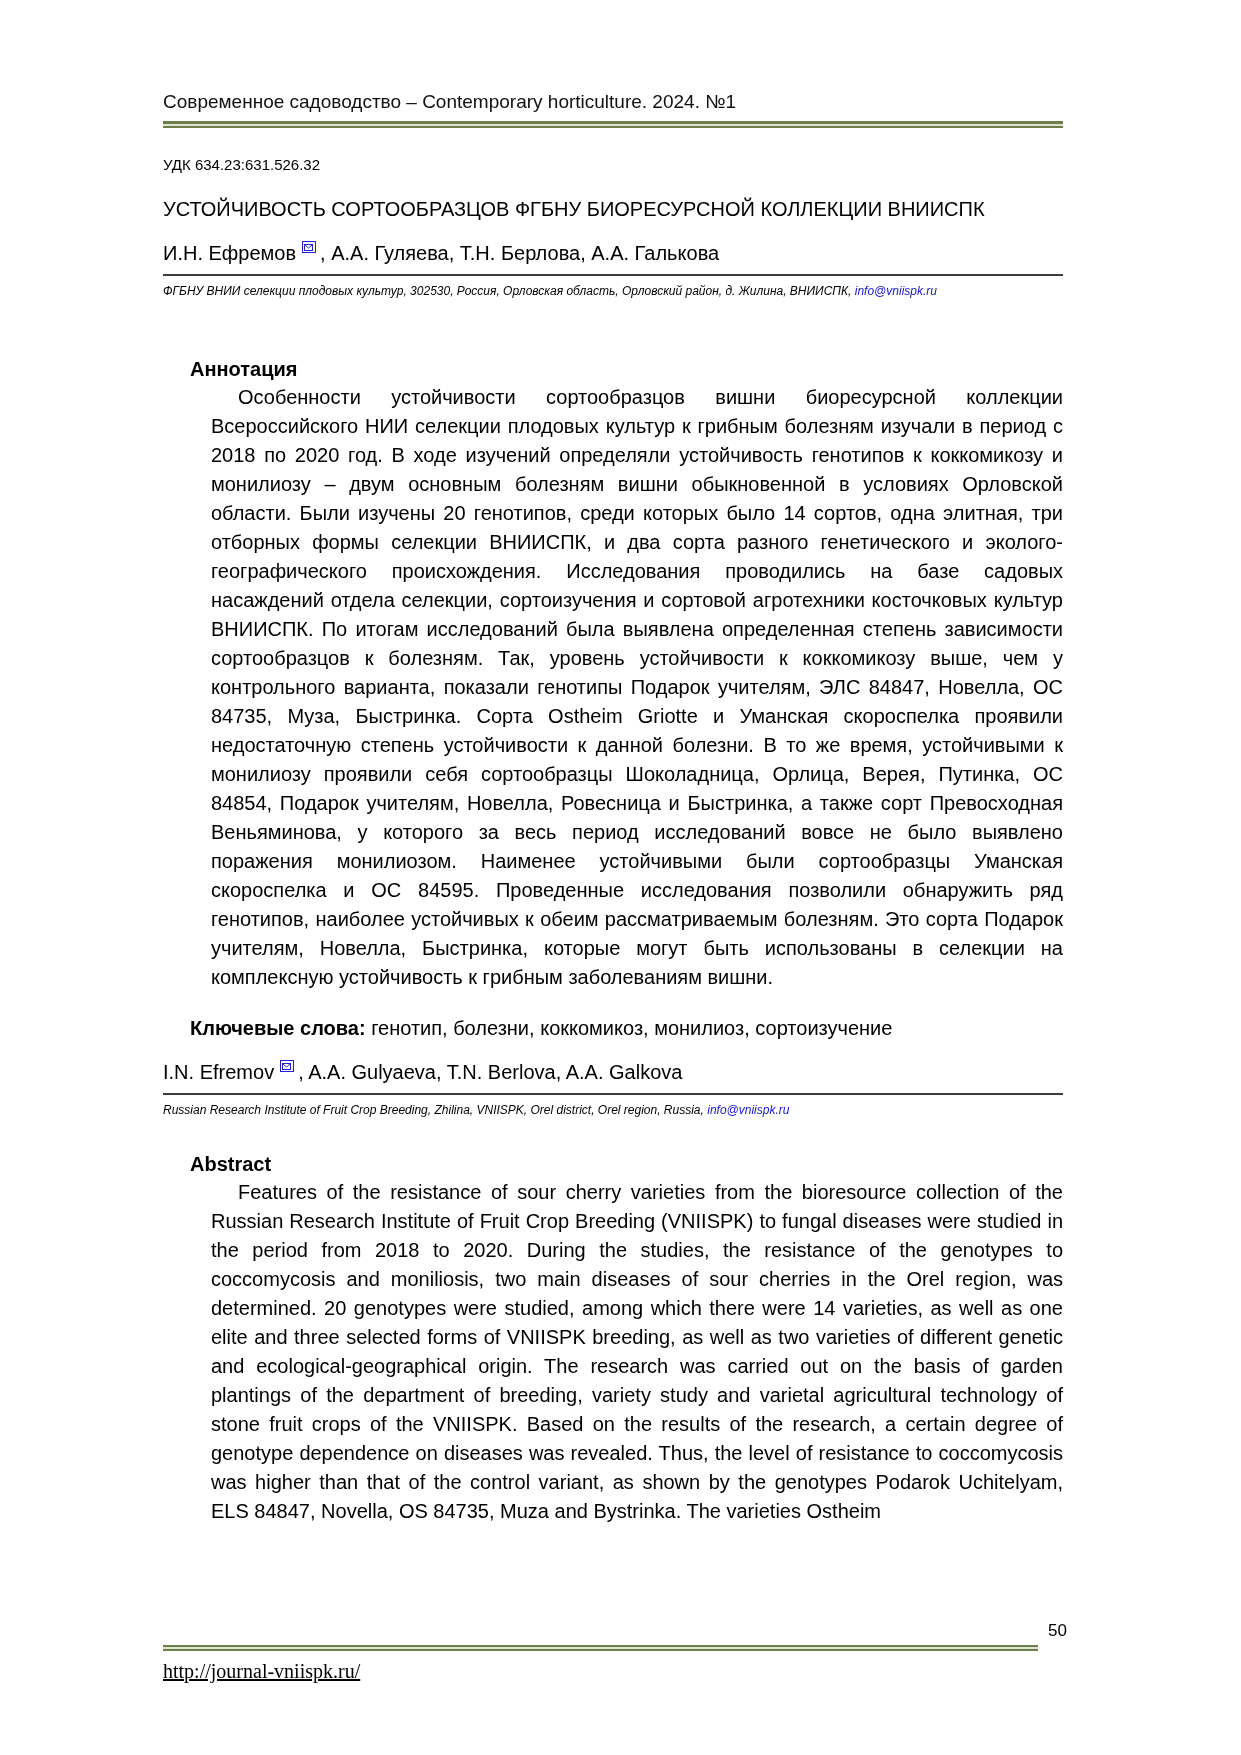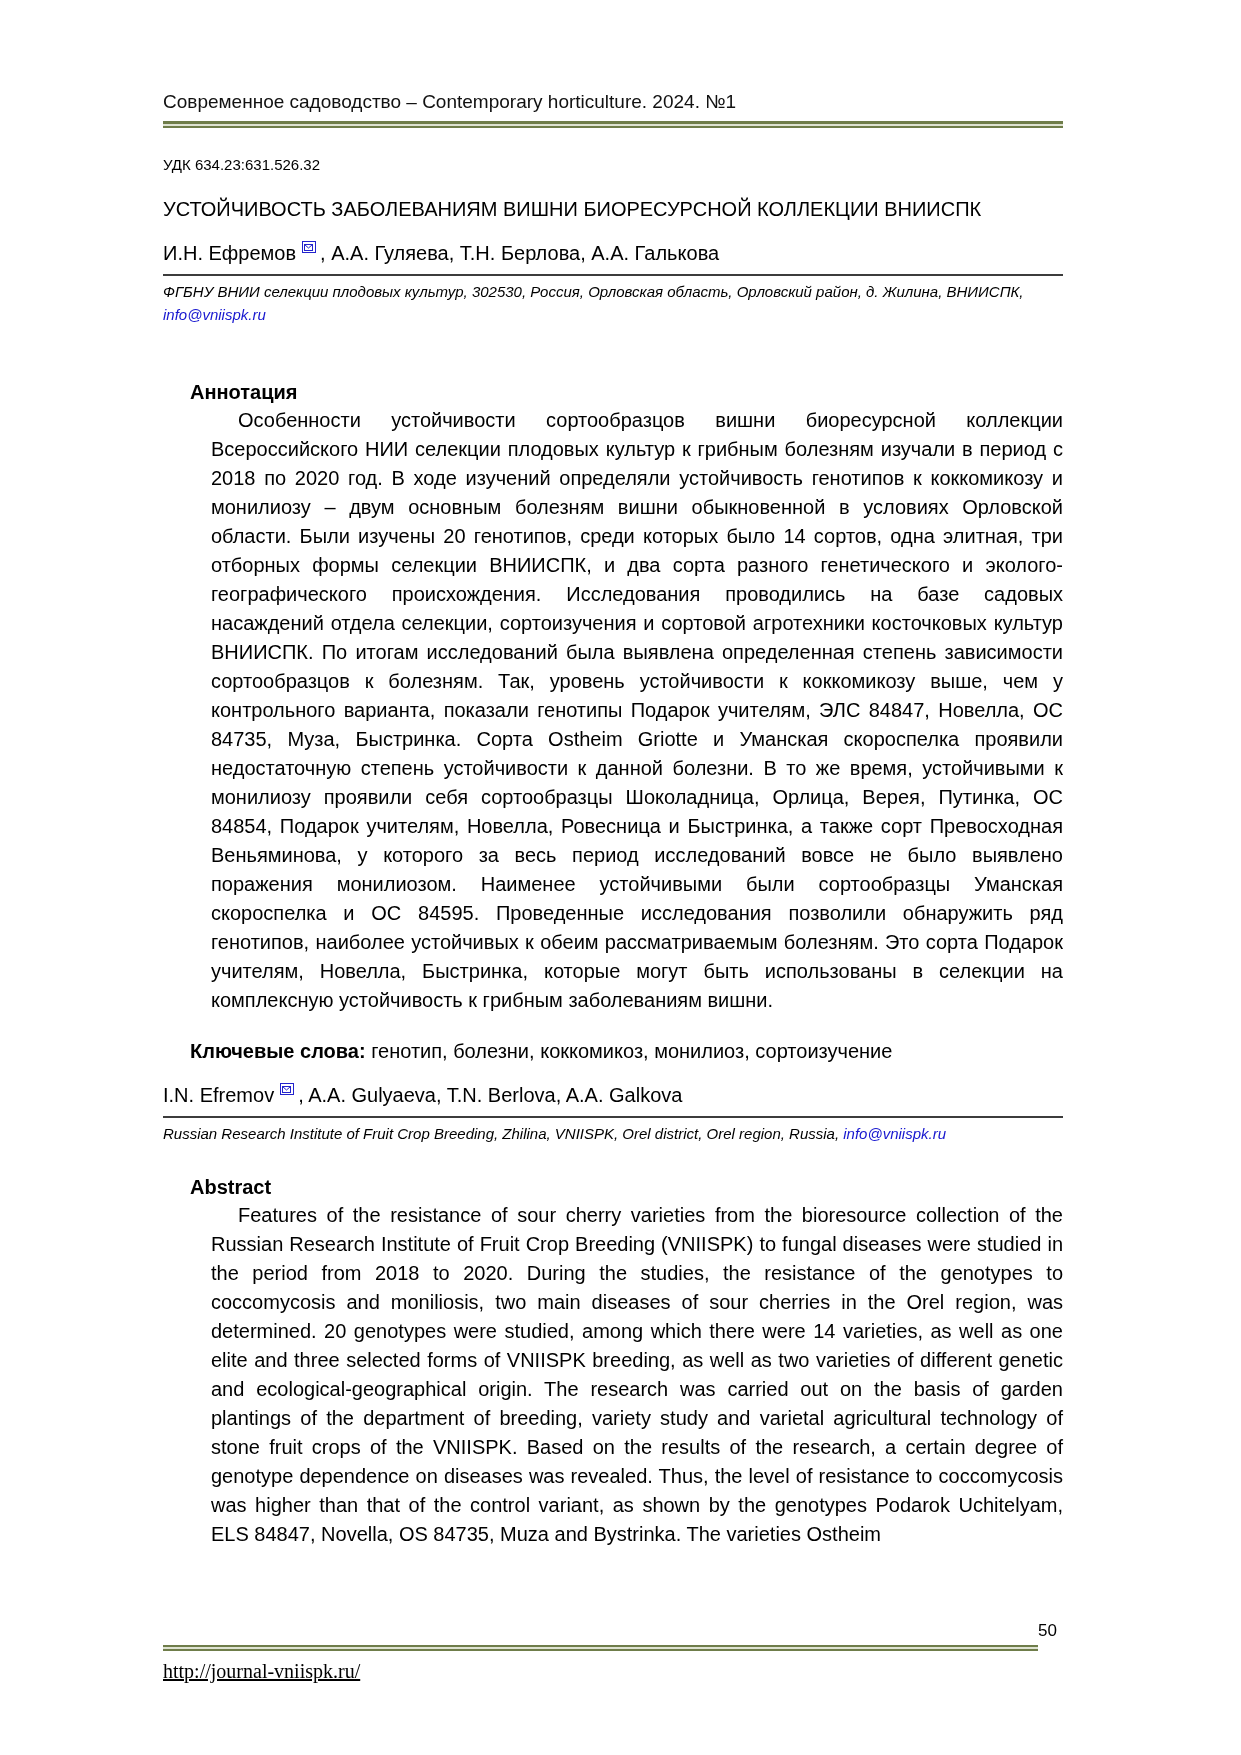--- a/index.html
+++ b/index.html
@@ -53,21 +53,21 @@
     display: inline-block;
     position: relative;
     top: -7px;
     margin: 0 4px 0 6px;
     line-height: 0;
   }
   .affil {
     margin-top: 8px;
     border-top: 2px solid #3c3c3c;
     padding-top: 4px;
-    font-size: 15px;
+    font-size: 12px;
     line-height: 23px;
     font-style: italic;
   }
   .email-link {
     color: #1717cf;
     font-style: italic;
     text-decoration: none;
   }
   
   .abs-heading {
@@ -95,21 +95,21 @@
   .kw-label { font-weight: bold; }
   .title-en {
     margin-top: 26px;
     font-size: 20px;
     line-height: 30px;
   }
   
   .page-num {
     position: absolute;
     top: 1620px;
-    right: 184px;
+    right: 174px;
     font-size: 17px;
     line-height: 22px;
   }
   .footer-rule {
     position: absolute;
     top: 1645px;
     left: 163px;
     width: 875px;
     height: 2px;
     background: #dfe3d2;
@@ -131,21 +131,21 @@
 
 <div class="sheet">
   <div class="content">
 
     <div class="journal-header">Современное садоводство – Contemporary horticulture. 2024. №1</div>
     <div class="dbl-rule"></div>
 
     <div class="udc">УДК 634.23:631.526.32</div>
 
     <div class="title-ru">
-      <div>УСТОЙЧИВОСТЬ ЗАБОЛЕВАНИЯМ ВИШНИ БИОРЕСУРСНОЙ КОЛЛЕКЦИИ ВНИИСПК</div>
+      <div>УСТОЙЧИВОСТЬ СОРТООБРАЗЦОВ ФГБНУ БИОРЕСУРСНОЙ КОЛЛЕКЦИИ ВНИИСПК</div>
     </div>
 
     <div class="authors">
       <span>И.Н. Ефремов</span><span class="env-box"><svg width="14" height="12" viewBox="0 0 14 12">
             <rect x="0.5" y="0.5" width="13" height="11" fill="#ffffff" stroke="#2323cd" stroke-width="1"></rect>
             <rect x="2.5" y="3.5" width="8" height="6" fill="none" stroke="#2323cd" stroke-width="1"></rect>
             <path d="M2.5 3.5 L6.5 7 L10.5 3.5" fill="none" stroke="#2323cd" stroke-width="1"></path>
           </svg></span><span>, А.А. Гуляева, Т.Н. Берлова, А.А. Галькова</span>
     </div>
 

